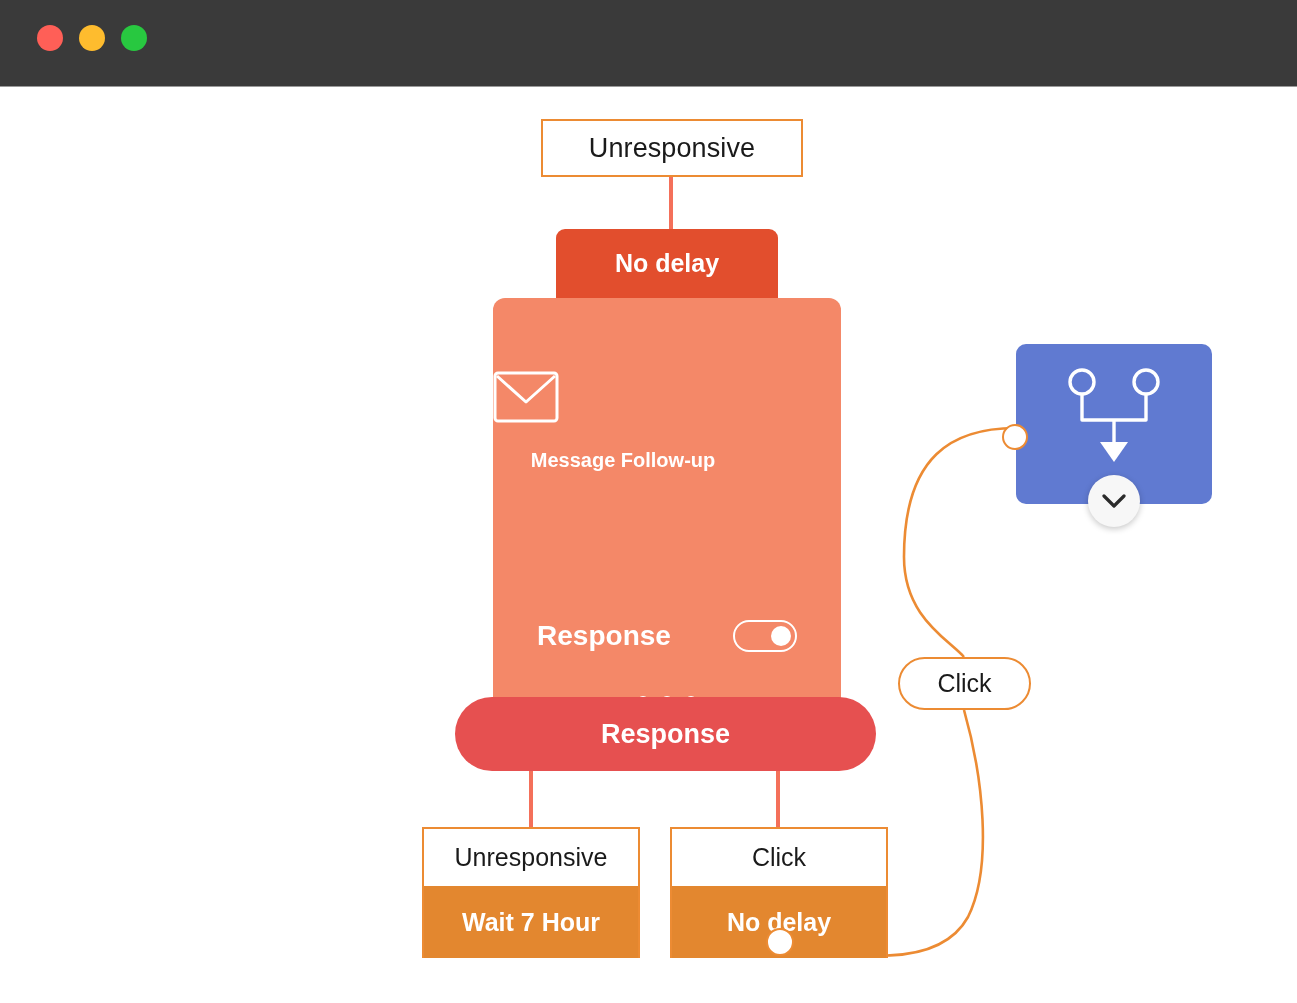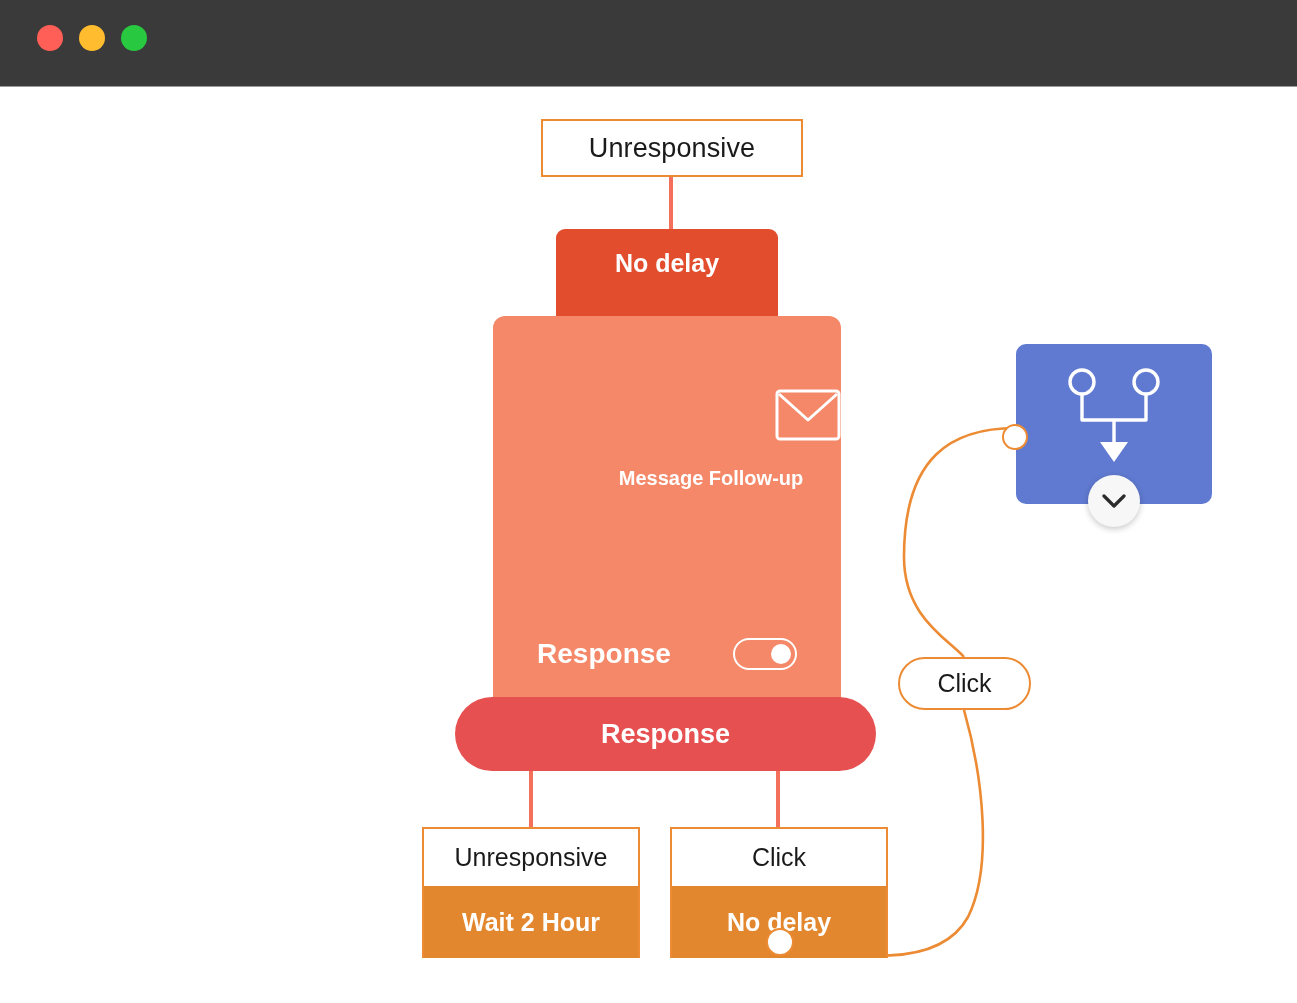--- a/index.html
+++ b/index.html
@@ -89,22 +89,21 @@
   }
 
   
   #node-message-card {
     left: 485px; top: 211px;
     width: 348px; height: 437px;
     background: #f48868;
     border-radius: 12px;
     display: flex;
     flex-direction: column;
-    align-items: flex-end;
-    margin-top: 18px;
+    align-items: flex-start;
   }
   #envelope-icon { margin-top: 73px; }
   #card-title {
     margin-top: 22px;
     width: 260px;
     text-align: center;
     font-size: 20px;
     font-weight: bold;
     color: #ffffff;
     line-height: 30px;
@@ -317,21 +316,21 @@
       <span class="dot"></span>
     </div>
   </div>
 
   <div class="node" id="node-response-pill">
     <span class="txt">Response</span>
   </div>
 
   <div class="node branch-box" id="node-branch-unresponsive">
     <div class="head">Unresponsive</div>
-    <div class="body">Wait 2 Hour</div>
+    <div class="body">Wait 7 Hour</div>
   </div>
 
   <div class="node branch-box" id="node-branch-click">
     <div class="head">Click</div>
     <div class="body">No delay</div>
   </div>
 
   <div id="branch-click-outport"></div>
 
   <div class="node" id="edge-label-click">

